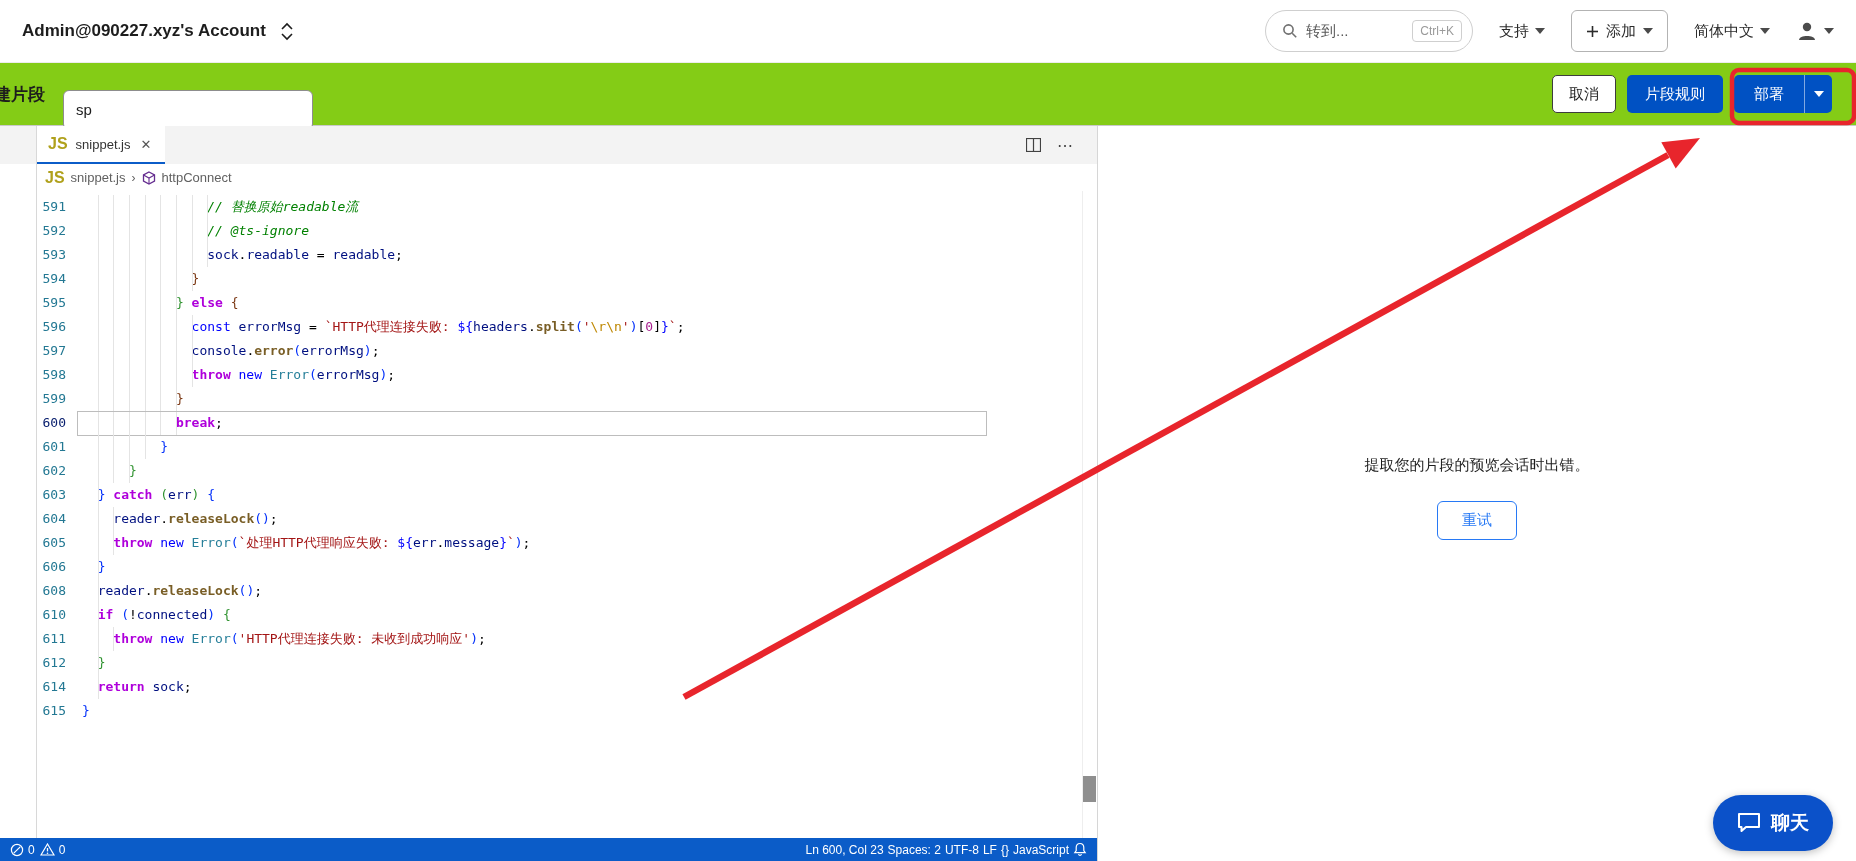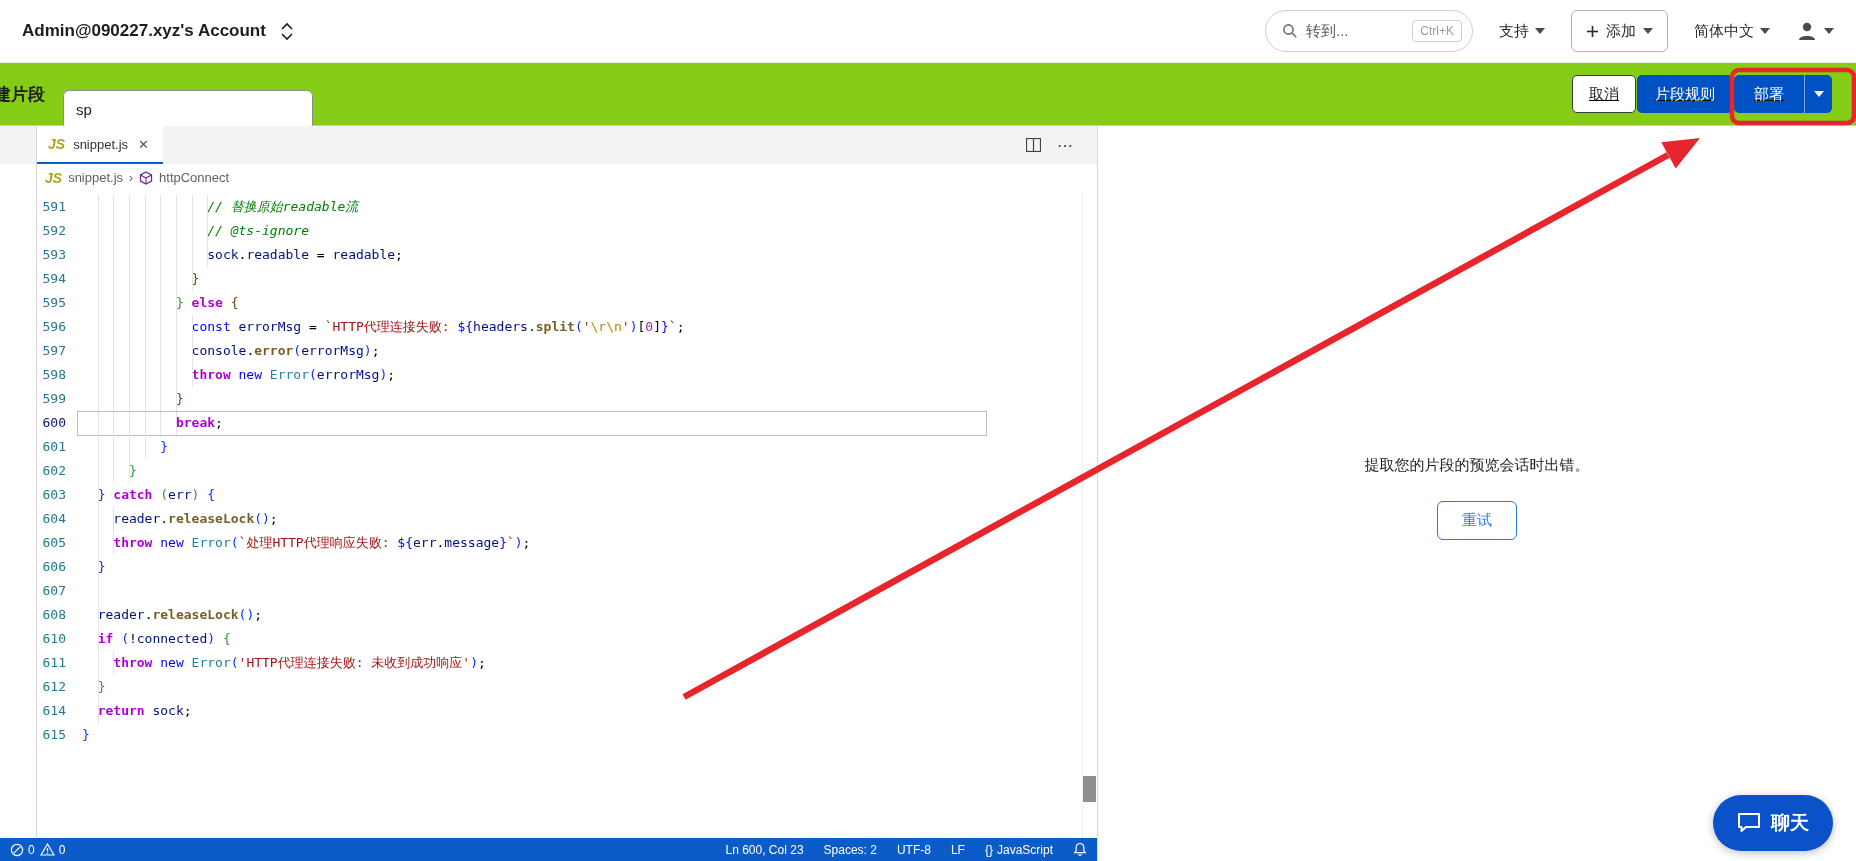--- a/index.html
+++ b/index.html
@@ -25,40 +25,40 @@
   .add-button { display:flex; align-items:center; gap:7px; border:1px solid #b3b3b3; border-radius:6px;
     height:42px; padding:0 14px; font-size:15px; color:#2b2b2b; background:#fff; cursor:pointer; }
   .person-icon svg { display:block; }
 
   
   .sub-toolbar { height:64px; border-top:1px solid #ececec; border-bottom:1px solid #c9c9c9;
     display:flex; align-items:center; background:#84cc16; position:relative; }
   .page-label { font-weight:700; font-size:17px; color:#1d1d1d; margin-left:-6px; white-space:nowrap; }
   .snippet-name-input { margin-left:18px; width:250px; height:40px; border:1px solid #8d8d8d;
     border-radius:6px; font-size:15px; padding:0 12px; color:#1d1d1d;margin-top:31px; }
-  .toolbar-buttons { margin-left:auto; display:flex; align-items:center; gap:1px; padding-right:12px;text-decoration:underline; }
+  .toolbar-buttons { margin-left:auto; display:flex; align-items:center; gap:11px; padding-right:12px; }
   .btn { height:38px; border-radius:5px; font-size:15px; cursor:pointer; border:none; }
   .btn-secondary { background:#fff; border:1px solid #3d3d3d; color:#1d1d1d; padding:0 16px; }
   .btn-primary { background:#0051c3; color:#fff; padding:0 18px; }
   .split-btn { display:flex; align-items:stretch; height:38px; border-radius:5px; overflow:hidden;
     background:#0051c3; margin-right:12px; }
   .split-main { color:#fff; font-size:15px; padding:0 20px; display:flex; align-items:center; cursor:pointer; }
   .split-caret { width:28px; display:flex; align-items:center; justify-content:center;
     border-left:1px solid rgba(255,255,255,.5); cursor:pointer; }
   .split-caret .caret { border-top-color:#fff; }
 
   
   .main { display:flex; height:735px; }
   .editor-pane { width:1097px; flex:none; position:relative; background:#fff; }
   .edge-line { position:absolute; left:36px; top:0; bottom:23px; width:1px; background:#d8d8d8; }
 
   .tab-bar { height:38px; background:#f3f3f3; display:flex; align-items:center; padding-left:36px; }
   .tab { height:38px; background:#fff; display:flex; align-items:center; gap:8px; padding:0 12px;
     border-bottom:2px solid #0b5cc8; font-size:13px; color:#333; cursor:pointer; }
-  .js-badge { color:#b0a11c; font-weight:700; font-size:14px; font-style:italic; }
+  .js-badge { color:#b0a11c; font-weight:700; font-size:16px; }
   .tab-close { color:#555; font-size:13px; cursor:pointer; padding:0 2px; }
   .tab-actions { margin-left:auto; display:flex; align-items:center; gap:16px; padding-right:22px; color:#424242; }
   .tab-actions .icon-btn { cursor:pointer; display:flex; align-items:center; }
   .more-dots { font-size:16px; letter-spacing:2px; color:#424242; }
 
   .breadcrumb { height:27px; display:flex; align-items:center; gap:6px; padding-left:45px;
     font-size:13px; color:#616161; background:#fff; }
   .crumb-sep { color:#616161; font-size:12px; }
 
   .code-area { position:relative; font-family:"DejaVu Sans Mono","Liberation Mono",monospace;
@@ -79,21 +79,21 @@
   .tk-d { color:#000; }
 
   .v-scrollbar { position:absolute; right:0; top:65px; bottom:23px; width:15px; background:#fff;
     border-left:1px solid #eee; }
   .v-thumb { position:absolute; right:1px; top:585px; width:13px; height:26px; background:#8f8f8f; }
 
   
   .status-bar { position:absolute; left:0; right:0; bottom:0; height:23px; background:#0b5cc8;
     color:#fff; display:flex; align-items:center; font-size:12px; padding:0 10px; z-index:5; }
   .status-left { display:flex; align-items:center; gap:5px; }
-  .status-right { margin-left:auto; display:flex; align-items:center; gap:20px; }
+  .status-right { margin-left:auto; display:flex; align-items:center; gap:4px; }
   .status-item { display:flex; align-items:center; gap:4px; cursor:pointer; }
 
   
   .preview-pane { flex:1; background:#fff; border-left:1px solid #d6d6d6; display:flex;
     flex-direction:column; align-items:center; }
   .preview-error { margin-top:330px; font-size:15px; color:#1d1d1d; }
   .retry-button { margin-top:26px; background:#fff; border:1px solid #2779f5; color:#2779f5;
     border-radius:6px; font-size:15px; padding:9px 24px; cursor:pointer; }
 
   
@@ -258,24 +258,20 @@
         </div>
         <div class="code-row">
           <span class="ln">605</span>
           <span class="code"><i class="guide" style="left: 15.654px;"></i><i class="guide" style="left: 31.308px;"></i><span class="tk-d">    </span><span class="tk-ctrl">throw</span><span class="tk-d"> </span><span class="tk-kw">new</span><span class="tk-d"> </span><span class="tk-cls">Error</span><span class="tk-b1">(</span><span class="tk-str">`处理HTTP代理响应失败: </span><span class="tk-kw">${</span><span class="tk-ident">err</span><span class="tk-d">.</span><span class="tk-ident">message</span><span class="tk-kw">}</span><span class="tk-str">`</span><span class="tk-b1">)</span><span class="tk-d">;</span></span>
         </div>
         <div class="code-row">
           <span class="ln">606</span>
           <span class="code"><i class="guide" style="left: 15.654px;"></i><span class="tk-d">  </span><span class="tk-b1">}</span></span>
         </div>
         <div class="code-row">
-          <span class="ln">607</span>
-          <span class="code"><i class="guide" style="left: 15.654px;"></i></span>
-        </div>
-        <div class="code-row">
           <span class="ln">608</span>
           <span class="code"><i class="guide" style="left: 15.654px;"></i><span class="tk-d">  </span><span class="tk-ident">reader</span><span class="tk-d">.</span><span class="tk-fn">releaseLock</span><span class="tk-b1">(</span><span class="tk-b1">)</span><span class="tk-d">;</span></span>
         </div>
         <div class="code-row">
           <span class="ln">610</span>
           <span class="code"><i class="guide" style="left: 15.654px;"></i><span class="tk-d">  </span><span class="tk-ctrl">if</span><span class="tk-d"> </span><span class="tk-b1">(</span><span class="tk-d">!</span><span class="tk-ident">connected</span><span class="tk-b1">)</span><span class="tk-d"> </span><span class="tk-b2">{</span></span>
         </div>
         <div class="code-row">
           <span class="ln">611</span>
           <span class="code"><i class="guide" style="left: 15.654px;"></i><i class="guide" style="left: 31.308px;"></i><span class="tk-d">    </span><span class="tk-ctrl">throw</span><span class="tk-d"> </span><span class="tk-kw">new</span><span class="tk-d"> </span><span class="tk-cls">Error</span><span class="tk-b1">(</span><span class="tk-str">'HTTP代理连接失败: 未收到成功响应'</span><span class="tk-b1">)</span><span class="tk-d">;</span></span>

